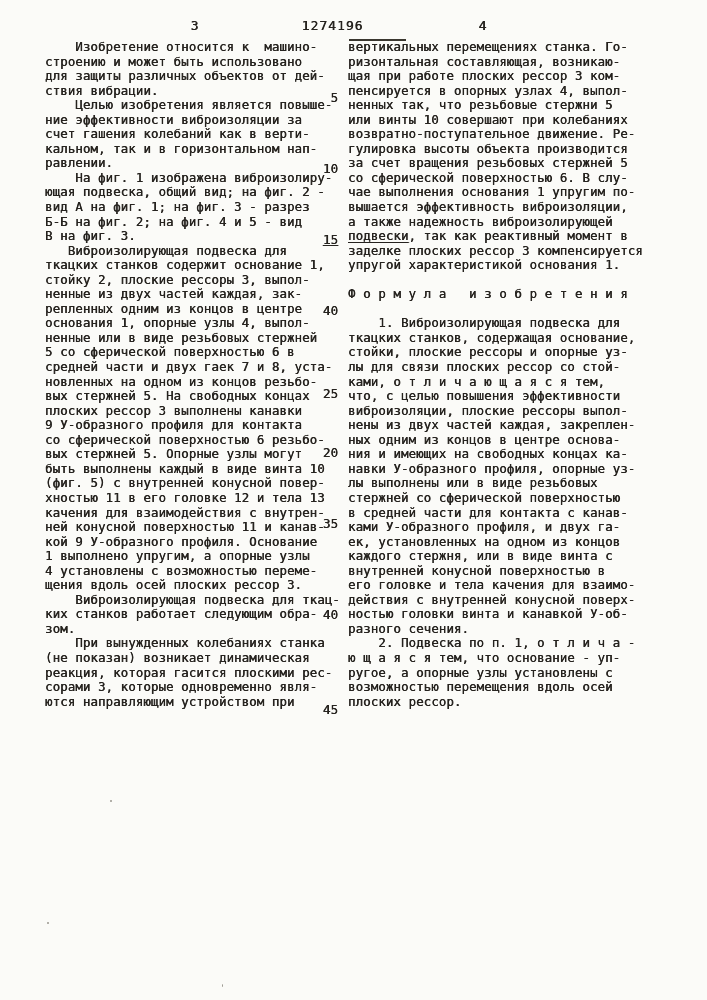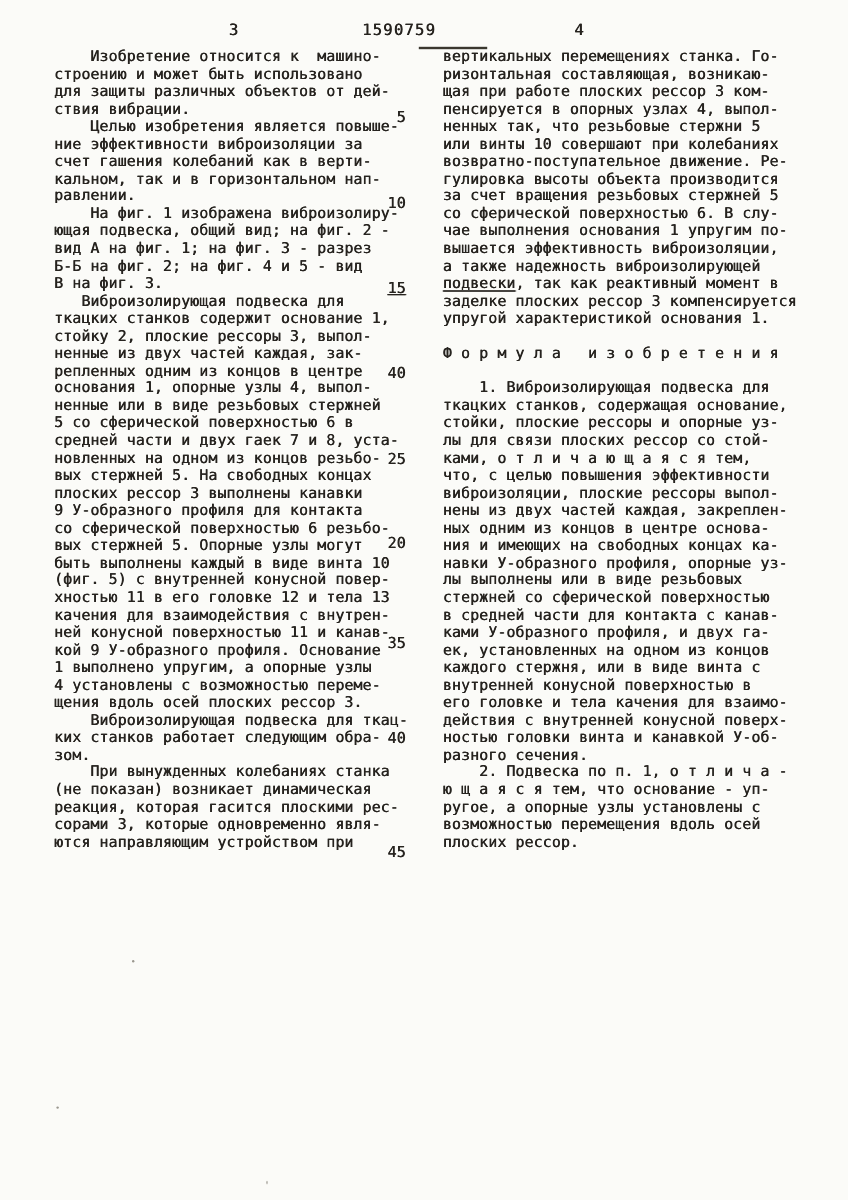--- a/index.html
+++ b/index.html
@@ -25,21 +25,21 @@
     position:absolute;top:18px;
     font-size:13px;
     text-shadow:0.4px 0 0 currentColor;
     letter-spacing:1px;
   }
   #pg-left{left:180px;width:30px;text-align:center;}
   #patent-no{left:295px;width:75px;text-align:center;}
   #pg-right{left:468px;width:30px;text-align:center;}
   .column{position:absolute;top:40px;}
   #col-left{left:45px;width:300px;}
-  #col-right{left:369px;width:312px;}
+  #col-right{left:348px;width:312px;}
   .line{height:14.55px;overflow:visible;}
   .line .u{text-decoration:underline;text-underline-offset:2px;text-align:right;}
   #gutter{position:absolute;left:306px;top:0;width:32px;height:1000px;}
   .gutter-num{
     position:absolute;right:0;width:32px;
     text-align:right;
     font-size:12.6px;line-height:14px;
     text-shadow:0.4px 0 0 currentColor;
   }
   .cont-rule{
@@ -49,36 +49,36 @@
   
   .speck{position:absolute;width:2px;height:2px;background:#9a978f;border-radius:50%;}
 </style>
 </head>
 <body>
 
 <div class="page">
 
   <div id="pg-left" class="header-num">3</div>
 
-  <div id="patent-no" class="header-num">1590759</div>
+  <div id="patent-no" class="header-num">1274196</div>
 
   <div id="pg-right" class="header-num">4</div>
 
   <div class="cont-rule"></div>
 
   <div id="col-left" class="column typewriter"><div class="line">    Изобретение относится к  машино-</div><div class="line">строению и может быть использовано</div><div class="line">для защиты различных объектов от дей-</div><div class="line">ствия вибрации.</div><div class="line">    Целью изобретения является повыше-</div><div class="line">ние эффективности виброизоляции за</div><div class="line">счет гашения колебаний как в верти-</div><div class="line">кальном, так и в горизонтальном нап-</div><div class="line">равлении.</div><div class="line">    На фиг. 1 изображена виброизолиру-</div><div class="line">ющая подвеска, общий вид; на фиг. 2 -</div><div class="line">вид А на фиг. 1; на фиг. 3 - разрез</div><div class="line">Б-Б на фиг. 2; на фиг. 4 и 5 - вид</div><div class="line">В на фиг. 3.</div><div class="line">   Виброизолирующая подвеска для</div><div class="line">ткацких станков содержит основание 1,</div><div class="line">стойку 2, плоские рессоры 3, выпол-</div><div class="line">ненные из двух частей каждая, зак-</div><div class="line">репленных одним из концов в центре</div><div class="line">основания 1, опорные узлы 4, выпол-</div><div class="line">ненные или в виде резьбовых стержней</div><div class="line">5 со сферической поверхностью 6 в</div><div class="line">средней части и двух гаек 7 и 8, уста-</div><div class="line">новленных на одном из концов резьбо-</div><div class="line">вых стержней 5. На свободных концах</div><div class="line">плоских рессор 3 выполнены канавки</div><div class="line">9 У-образного профиля для контакта</div><div class="line">со сферической поверхностью 6 резьбо-</div><div class="line">вых стержней 5. Опорные узлы могут</div><div class="line">быть выполнены каждый в виде винта 10</div><div class="line">(фиг. 5) с внутренней конусной повер-</div><div class="line">хностью 11 в его головке 12 и тела 13</div><div class="line">качения для взаимодействия с внутрен-</div><div class="line">ней конусной поверхностью 11 и канав-</div><div class="line">кой 9 У-образного профиля. Основание</div><div class="line">1 выполнено упругим, а опорные узлы</div><div class="line">4 установлены с возможностью переме-</div><div class="line">щения вдоль осей плоских рессор 3.</div><div class="line">    Виброизолирующая подвеска для ткац-</div><div class="line">ких станков работает следующим обра-</div><div class="line">зом.</div><div class="line">    При вынужденных колебаниях станка</div><div class="line">(не показан) возникает динамическая</div><div class="line">реакция, которая гасится плоскими рес-</div><div class="line">сорами 3, которые одновременно явля-</div><div class="line">ются направляющим устройством при</div></div>
 
   <div id="gutter">
       <div class="gutter-num" style="top: 91px;">5</div>
       <div class="gutter-num" style="top: 162px;">10</div>
       <div class="gutter-num" style="top: 233px; text-decoration: underline;">15</div>
       <div class="gutter-num" style="top: 304px;">40</div>
-      <div class="gutter-num" style="top: 376px; padding-left: 28px;">25</div>
+      <div class="gutter-num" style="top: 387px; padding-left: 28px;">25</div>
       <div class="gutter-num" style="top: 446px;">20</div>
-      <div class="gutter-num" style="top: 517px; margin-top: 12px;">35</div>
+      <div class="gutter-num" style="top: 517px;">35</div>
       <div class="gutter-num" style="top: 588px; margin-top: 20px;">40</div>
       <div class="gutter-num" style="top: 659px; margin-top: 44px;">45</div>
     </div>
 
   <div id="col-right" class="column typewriter"><div class="line">вертикальных перемещениях станка. Го-</div><div class="line">ризонтальная составляющая, возникаю-</div><div class="line">щая при работе плоских рессор 3 ком-</div><div class="line">пенсируется в опорных узлах 4, выпол-</div><div class="line">ненных так, что резьбовые стержни 5</div><div class="line">или винты 10 совершают при колебаниях</div><div class="line">возвратно-поступательное движение. Ре-</div><div class="line">гулировка высоты объекта производится</div><div class="line">за счет вращения резьбовых стержней 5</div><div class="line">со сферической поверхностью 6. В слу-</div><div class="line">чае выполнения основания 1 упругим по-</div><div class="line">вышается эффективность виброизоляции,</div><div class="line">а также надежность виброизолирующей</div><div class="line"><span></span><span class="u">подвески</span><span>, так как реактивный момент в</span></div><div class="line">заделке плоских рессор 3 компенсируется</div><div class="line">упругой характеристикой основания 1.</div><div class="line"></div><div class="line">Ф о р м у л а   и з о б р е т е н и я</div><div class="line"></div><div class="line">    1. Виброизолирующая подвеска для</div><div class="line">ткацких станков, содержащая основание,</div><div class="line">стойки, плоские рессоры и опорные уз-</div><div class="line">лы для связи плоских рессор со стой-</div><div class="line">ками, о т л и ч а ю щ а я с я тем,</div><div class="line">что, с целью повышения эффективности</div><div class="line">виброизоляции, плоские рессоры выпол-</div><div class="line">нены из двух частей каждая, закреплен-</div><div class="line">ных одним из концов в центре основа-</div><div class="line">ния и имеющих на свободных концах ка-</div><div class="line">навки У-образного профиля, опорные уз-</div><div class="line">лы выполнены или в виде резьбовых</div><div class="line">стержней со сферической поверхностью</div><div class="line">в средней части для контакта с канав-</div><div class="line">ками У-образного профиля, и двух га-</div><div class="line">ек, установленных на одном из концов</div><div class="line">каждого стержня, или в виде винта с</div><div class="line">внутренней конусной поверхностью в</div><div class="line">его головке и тела качения для взаимо-</div><div class="line">действия с внутренней конусной поверх-</div><div class="line">ностью головки винта и канавкой У-об-</div><div class="line">разного сечения.</div><div class="line">    2. Подвеска по п. 1, о т л и ч а -</div><div class="line">ю щ а я с я тем, что основание - уп-</div><div class="line">ругое, а опорные узлы установлены с</div><div class="line">возможностью перемещения вдоль осей</div><div class="line">плоских рессор.</div></div>
 
   <div class="speck" style="left:47px;top:922px;"></div>
   <div class="speck" style="left:110px;top:800px;"></div>
   <div class="speck" style="left:222px;top:984px;width:1px;height:3px;"></div>
 </div>

